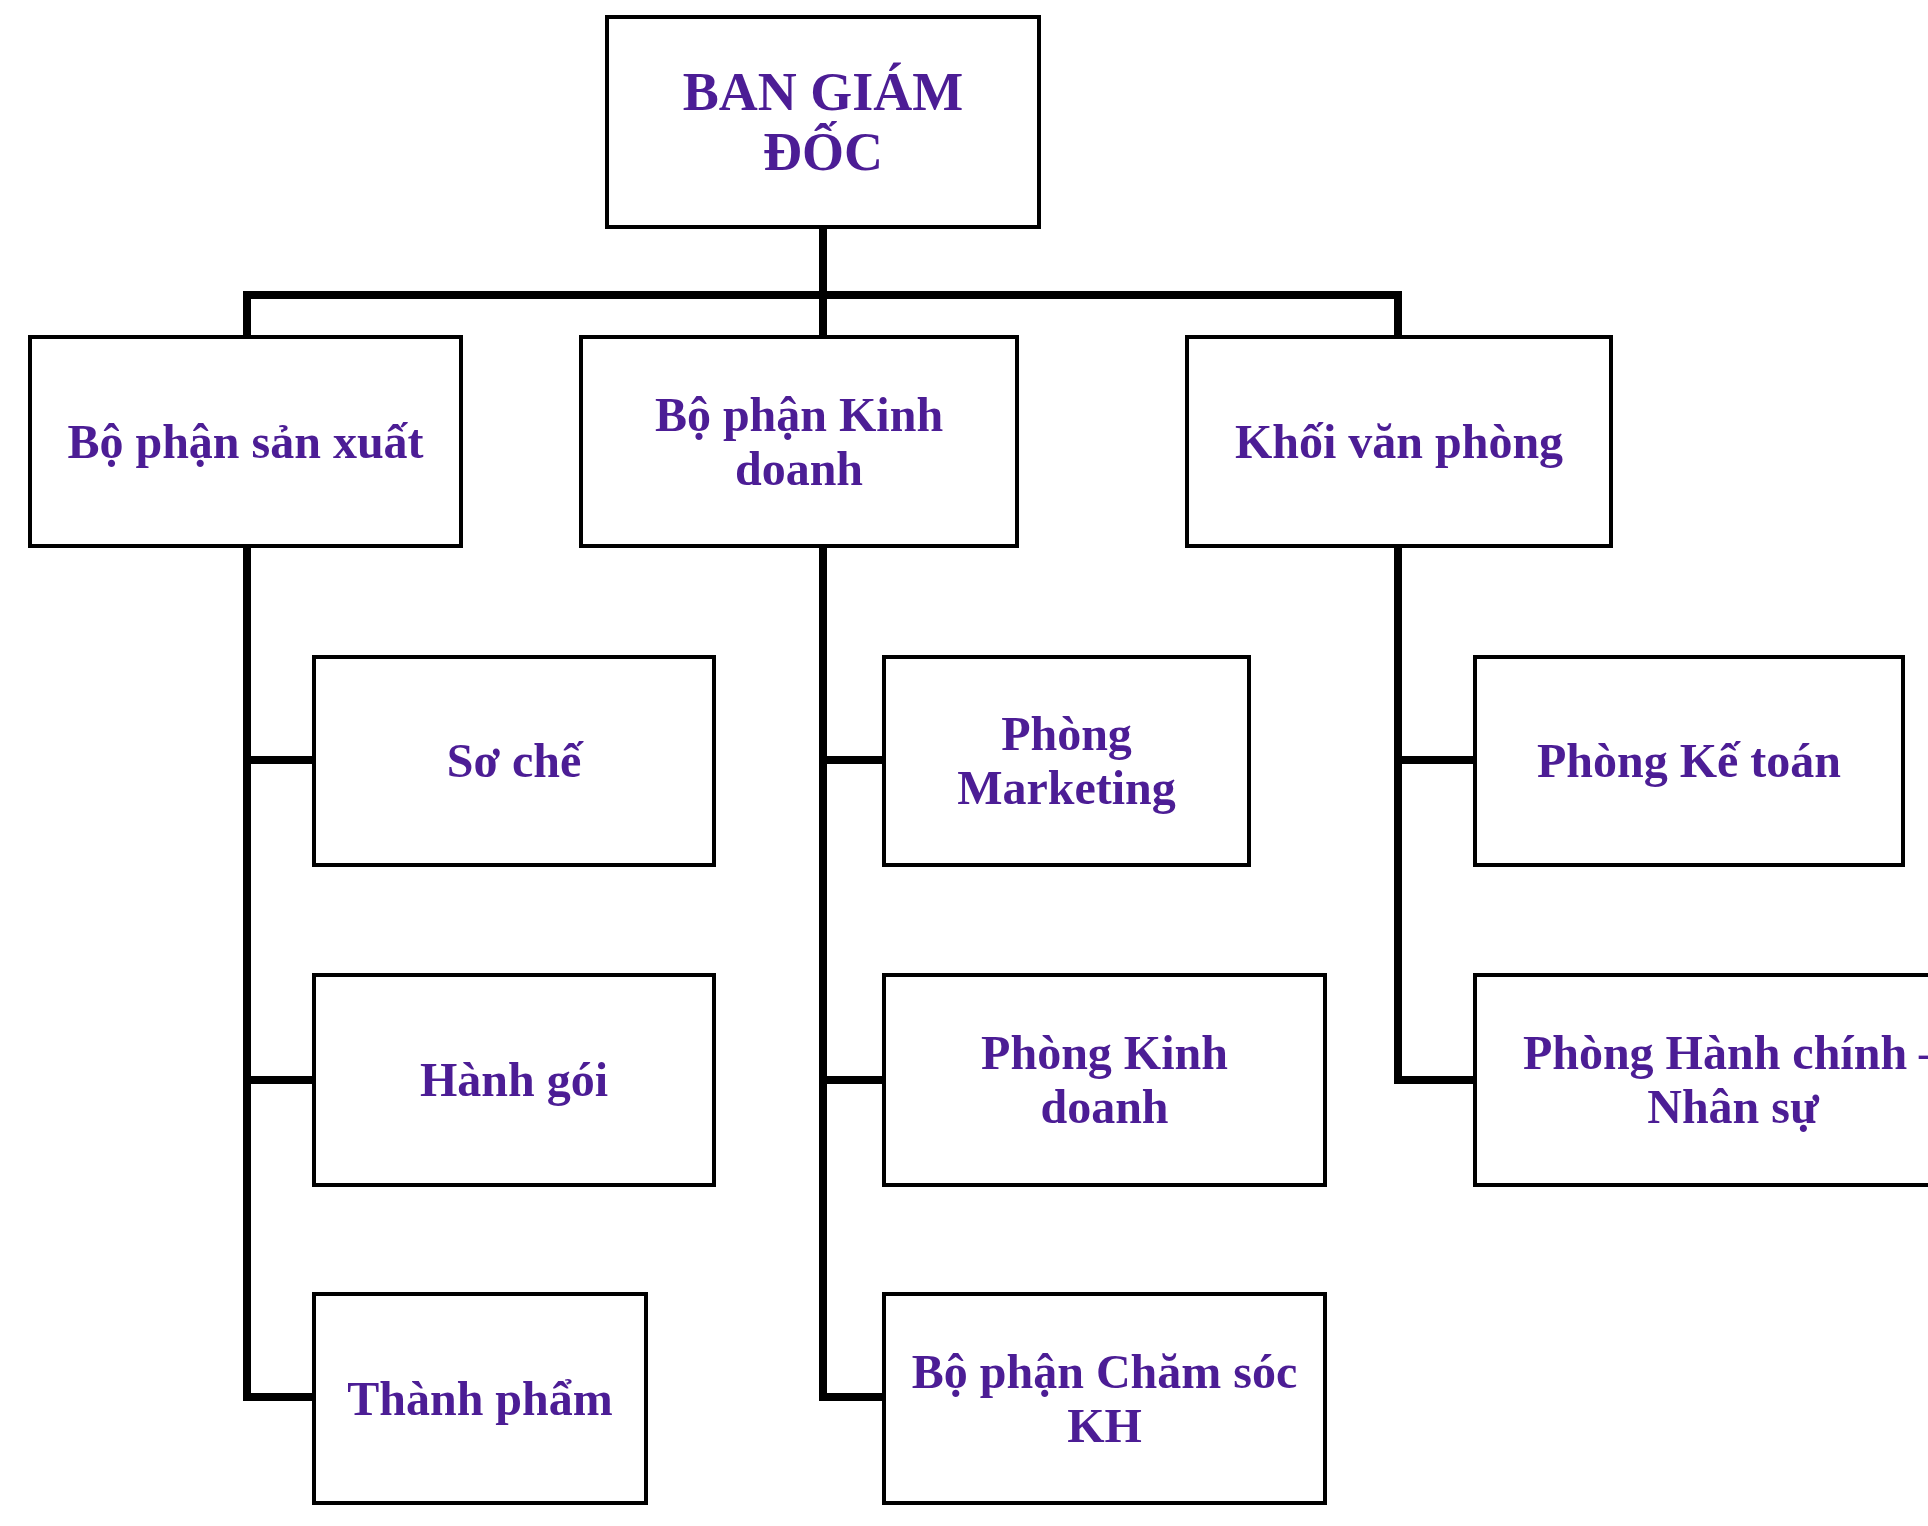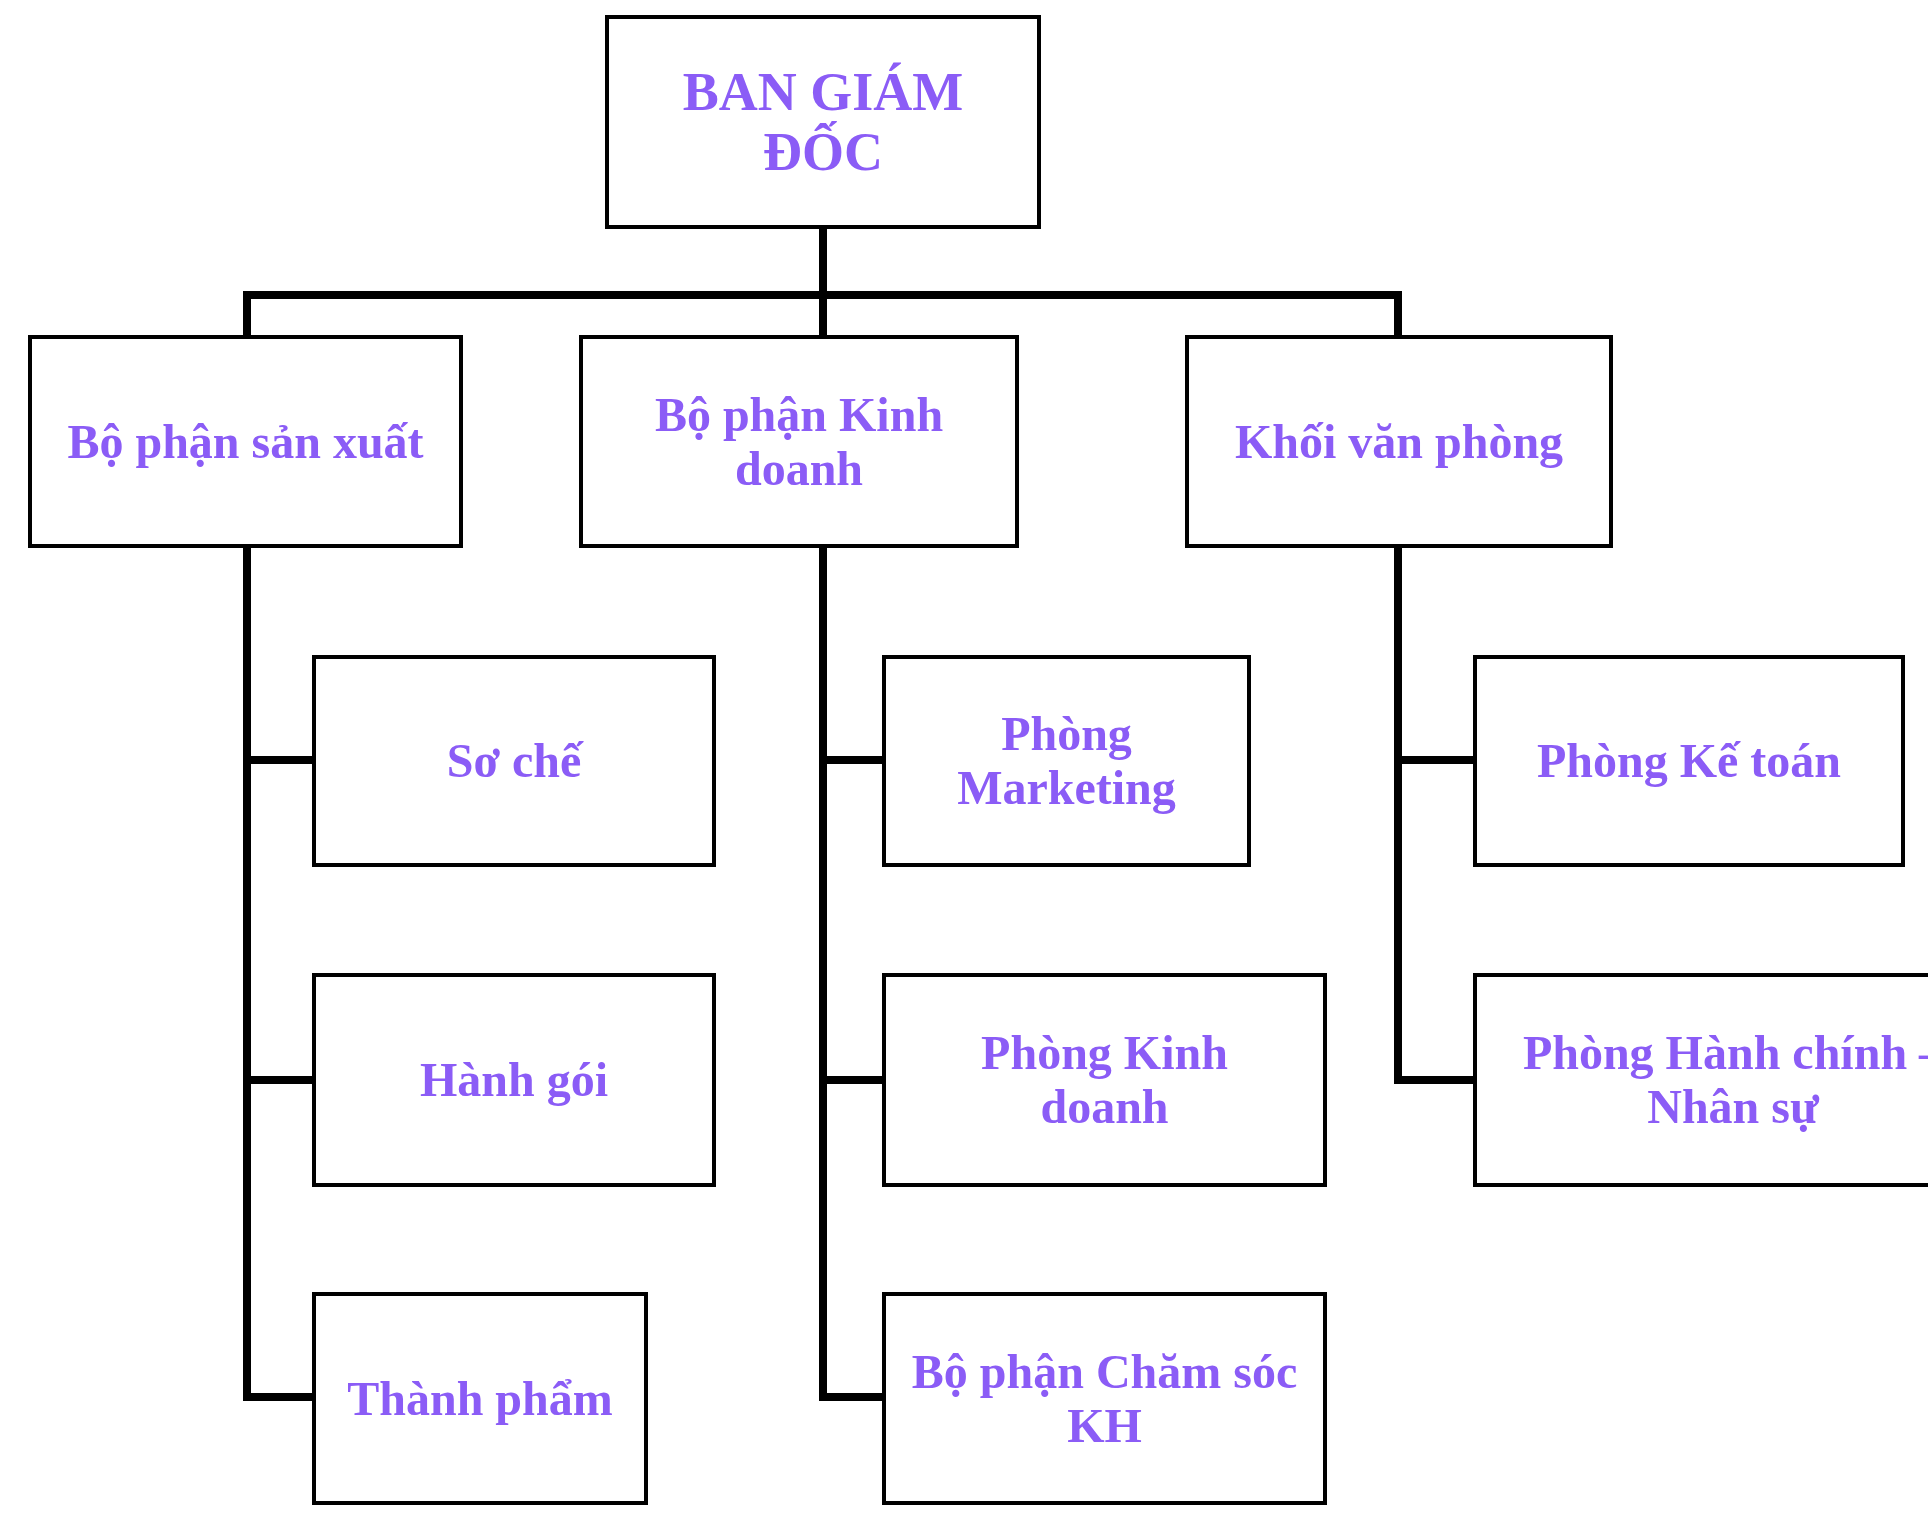--- a/index.html
+++ b/index.html
@@ -2,21 +2,21 @@
 <html><head>
 <meta charset="utf-8">
 <style>
   html, body { margin: 0; padding: 0; background: #ffffff; }
   .canvas {
     position: relative;
     width: 1928px;
     height: 1526px;
     background: #ffffff;
     font-family: "Liberation Serif", serif;
-    color: #8b5cf6;
+    color: #4c1d95;
     overflow: hidden;
   }
   
   .line { position: absolute; background: #000000; }
   
   .node {
     position: absolute;
     box-sizing: border-box;
     border: 4px solid #000000;
     background: #ffffff;

